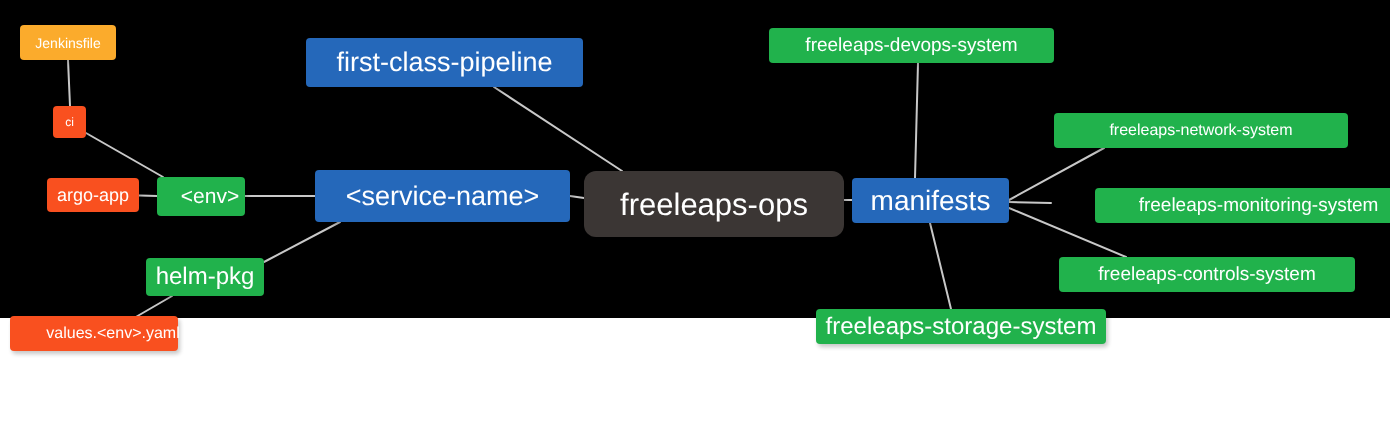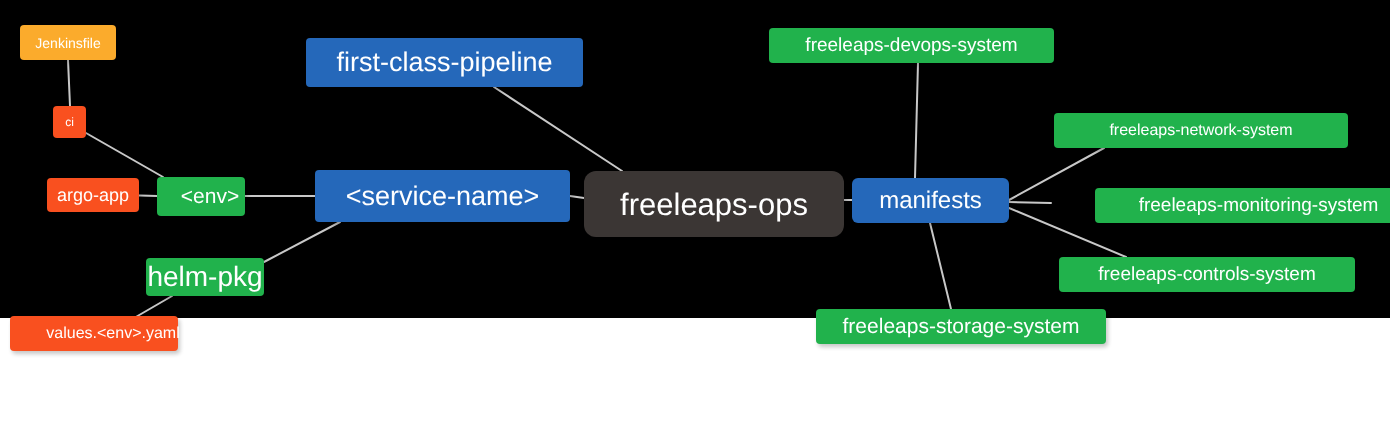--- a/index.html
+++ b/index.html
@@ -72,47 +72,47 @@
       </div>
       <div class="node" style="left: 53px; top: 106px; width: 33px; height: 32px; background: rgb(249, 80, 31); font-size: 12px;">
         <span class="node-label">ci</span>
       </div>
       <div class="node" style="left: 47px; top: 178px; width: 92px; height: 34px; background: rgb(249, 80, 31); font-size: 18px;">
         <span class="node-label">argo-app</span>
       </div>
       <div class="node" style="left: 157px; top: 177px; width: 88px; height: 39px; background: rgb(33, 178, 76); font-size: 21px; padding-left: 28px;">
         <span class="node-label">&lt;env&gt;</span>
       </div>
-      <div class="node" style="left: 146px; top: 258px; width: 118px; height: 38px; background: rgb(33, 178, 76); font-size: 28px;">
+      <div class="node" style="left: 146px; top: 258px; width: 118px; height: 38px; background: rgb(33, 178, 76); font-size: 24px;">
         <span class="node-label">helm-pkg</span>
       </div>
       <div class="node" style="left: 10px; top: 316px; width: 168px; height: 35px; background: rgb(249, 80, 31); font-size: 16px; padding-left: 48px;">
         <span class="node-label">values.&lt;env&gt;.yaml</span>
       </div>
       <div class="node" style="left: 306px; top: 38px; width: 277px; height: 49px; background: rgb(37, 104, 186); font-size: 27px;">
         <span class="node-label">first-class-pipeline</span>
       </div>
       <div class="node" style="left: 315px; top: 170px; width: 255px; height: 52px; background: rgb(37, 104, 186); font-size: 27px; text-align: right;">
         <span class="node-label">&lt;service-name&gt;</span>
       </div>
       <div class="node" style="left: 584px; top: 171px; width: 260px; height: 66px; background: rgb(59, 54, 52); font-size: 31px; border-radius: 12px;">
         <span class="node-label">freeleaps-ops</span>
       </div>
-      <div class="node" style="left: 852px; top: 178px; width: 157px; height: 45px; background: rgb(37, 104, 186); font-size: 24px; border-radius: 6px;">
+      <div class="node" style="left: 852px; top: 178px; width: 157px; height: 45px; background: rgb(37, 104, 186); font-size: 28px;">
         <span class="node-label">manifests</span>
       </div>
       <div class="node" style="left: 769px; top: 28px; width: 285px; height: 35px; background: rgb(33, 178, 76); font-size: 19px;">
         <span class="node-label">freeleaps-devops-system</span>
       </div>
       <div class="node" style="left: 1054px; top: 113px; width: 294px; height: 35px; background: rgb(33, 178, 76); font-size: 16px;">
         <span class="node-label">freeleaps-network-system</span>
       </div>
       <div class="node" style="left: 1095px; top: 188px; width: 327px; height: 35px; background: rgb(33, 178, 76); font-size: 19px;">
         <span class="node-label">freeleaps-monitoring-system</span>
       </div>
       <div class="node" style="left: 1059px; top: 257px; width: 296px; height: 35px; background: rgb(33, 178, 76); font-size: 19px;">
         <span class="node-label">freeleaps-controls-system</span>
       </div>
-      <div class="node" style="left: 816px; top: 309px; width: 290px; height: 35px; background: rgb(33, 178, 76); font-size: 21px;">
+      <div class="node" style="left: 816px; top: 309px; width: 290px; height: 35px; background: rgb(33, 178, 76); font-size: 24px;">
         <span class="node-label">freeleaps-storage-system</span>
       </div>
     </div>
 </div>
 
 </body></html>

